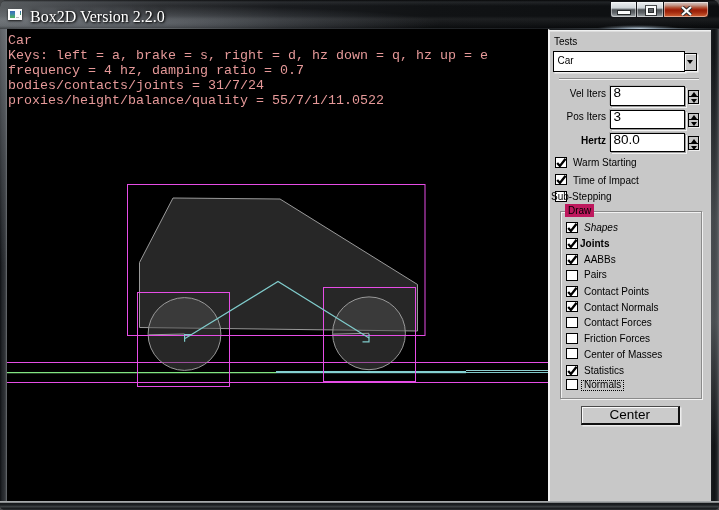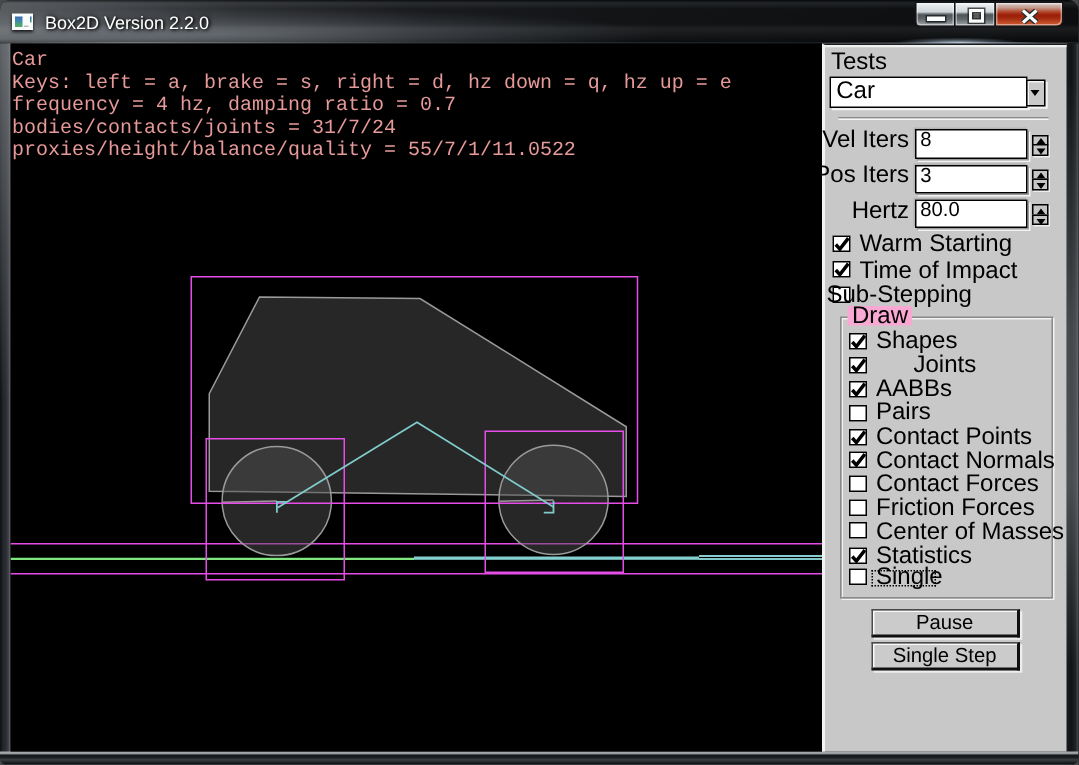--- a/index.html
+++ b/index.html
@@ -1,25 +1,25 @@
 <!DOCTYPE html>
 <html><head><meta charset="utf-8">
 <style>
 html,body{margin:0;padding:0;width:719px;height:510px;overflow:hidden;background:#46484a;}
 *{box-sizing:border-box;-webkit-font-smoothing:antialiased;}
 #win{position:absolute;left:0;top:0;width:719px;height:510px;border-radius:7px 7px 5px 5px;overflow:hidden;background:#1a1d20;}
 .abs{position:absolute;}
-.lbl{position:absolute;font-family:"Liberation Sans",sans-serif;font-size:16px;color:#000;white-space:nowrap;line-height:13px;}
+.lbl{position:absolute;font-family:"Liberation Sans",sans-serif;font-size:10px;color:#000;white-space:nowrap;line-height:13px;}
 
 #tbar{position:absolute;left:0;top:0;width:719px;height:29px;
  background:linear-gradient(90deg,#595d60 0px,#45484c 70px,#2b2d30 160px,#191b1e 280px,#111315 430px,#0c0e10 719px);}
 #tbar:before{content:"";position:absolute;left:0;top:0;width:719px;height:29px;
  background:radial-gradient(42px 3.5px at 638px 28.5px, rgba(190,210,228,0.85) 0%, rgba(190,210,228,0.3) 55%, rgba(0,0,0,0) 100%),radial-gradient(55% 80% at 145px 23px, rgba(195,205,215,0.34) 0%, rgba(195,205,215,0.12) 45%, rgba(0,0,0,0) 75%),
  linear-gradient(180deg, rgba(0,0,0,0.55) 0px, rgba(90,95,100,0.25) 2px, rgba(0,0,0,0) 6px, rgba(0,0,0,0) 16px, rgba(255,255,255,0.06) 19px, rgba(0,0,0,0.05) 26px, rgba(0,0,0,0.5) 29px);}
-#ttext{position:absolute;left:30px;top:8px;font-family:Liberation Sans, sans-serif;font-size:12px;color:#fff;
+#ttext{position:absolute;left:30px;top:8px;font-family:Liberation Serif, serif;font-size:16px;color:#fff;
  text-shadow:0 0 4px #000,1px 1px 2px #000;}
 
 #icon{position:absolute;left:8px;top:8.5px;width:14px;height:11.5px;background:#fbfcfc;box-shadow:0 1px 2px rgba(0,0,0,.8);}
 #icon .scr{position:absolute;left:1.6px;top:2.4px;width:5.6px;height:7.5px;background:linear-gradient(180deg,#3a6cb4 0%,#3f87b0 40%,#49a575 75%,#52b060 100%);}
 #icon .tick{position:absolute;right:1.2px;top:2.6px;width:1.2px;height:3.8px;background:linear-gradient(180deg,#2f62b8 0%,#4a9e62 100%);}
 
 .wbtn{position:absolute;top:1px;height:17px;border:1px solid #14161a;}
 #bmin{left:610px;width:27px;border-radius:0 0 0 3px;}
 #bmax{left:636px;width:28px;}
 #bclose{left:663px;width:46px;border-radius:0 0 4px 0;}
@@ -138,21 +138,21 @@
   <div class="ebox" style="top:109.5px;">3</div>
   <div class="spin" style="top:112.5px;">
       <div class="u">
         <div class="tri" style="left:1.5px;top:1.5px;border-left:3.5px solid transparent;border-right:3.5px solid transparent;border-bottom:4.5px solid #000;"></div>
       </div>
       <div class="d">
         <div class="tri" style="left:1.5px;top:2px;border-left:3.5px solid transparent;border-right:3.5px solid transparent;border-top:4.5px solid #000;"></div>
       </div>
     </div>
 
-  <div class="lbl" style="left:520px;top:133.5px;width:86px;text-align:right;">Hertz</div>
+  <div class="lbl" style="left:520px;top:133.5px;width:86px;text-align:right;font-weight:bold;">Hertz</div>
   <div class="ebox" style="top:132.8px;">80.0</div>
   <div class="spin" style="top:136px;">
       <div class="u">
         <div class="tri" style="left:1.5px;top:1.5px;border-left:3.5px solid transparent;border-right:3.5px solid transparent;border-bottom:4.5px solid #000;"></div>
       </div>
       <div class="d">
         <div class="tri" style="left:1.5px;top:2px;border-left:3.5px solid transparent;border-right:3.5px solid transparent;border-top:4.5px solid #000;"></div>
       </div>
     </div>
 
@@ -163,32 +163,32 @@
   <div class="lbl" style="left:573px;top:156px;">Warm Starting</div>
   <div class="cb" style="left:555px;top:174px;"></div>
   <svg class="abs" style="left:555px;top:174px" width="12" height="12" viewBox="0 0 11 11">
       <path d="M2,5.5 L4.5,8.3 L9.7,1.6" stroke="#000" stroke-width="2.1" fill="none"></path>
     </svg>
   <div class="lbl" style="left:573px;top:173.5px;">Time of Impact</div>
   <div class="cb" style="left:555px;top:190.5px;"></div>
   <div class="lbl" style="left:551px;top:190px;">Sub-Stepping</div>
 
   <div class="abs" style="left:560px;top:210.5px;width:142px;height:188px;border:1px solid #8a8a8a;box-shadow:1px 1px 0 #f2f2f2, inset 1px 1px 0 #f2f2f2;"></div>
-  <div class="lbl" style="left:565px;top:204px;background:#f9a8d4;padding:0 3px;">Draw</div>
+  <div class="lbl" style="left:565px;top:204px;background:#be185d;padding:0 3px;">Draw</div>
   <div id="drawrows">
       <div class="cb" style="left:566px;top:221.7px;"></div>
       <svg class="abs" style="left:566px;top:221.7px" width="12" height="12" viewBox="0 0 11 11">
         <path d="M2,5.5 L4.5,8.3 L9.7,1.6" stroke="#000" stroke-width="2.1" fill="none"></path>
       </svg>
-      <div class="lbl" style="left:584px;top:220.9px;">Shapes</div>
+      <div class="lbl" style="left:584px;top:220.9px;font-style:italic;">Shapes</div>
       <div class="cb" style="left:566px;top:237.6px;"></div>
       <svg class="abs" style="left:566px;top:237.6px" width="12" height="12" viewBox="0 0 11 11">
         <path d="M2,5.5 L4.5,8.3 L9.7,1.6" stroke="#000" stroke-width="2.1" fill="none"></path>
       </svg>
-      <div class="lbl" style="left:609px;top:236.8px;">Joints</div>
+      <div class="lbl" style="left:580px;top:236.8px;font-weight:bold;">Joints</div>
       <div class="cb" style="left:566px;top:253.9px;"></div>
       <svg class="abs" style="left:566px;top:253.9px" width="12" height="12" viewBox="0 0 11 11">
         <path d="M2,5.5 L4.5,8.3 L9.7,1.6" stroke="#000" stroke-width="2.1" fill="none"></path>
       </svg>
       <div class="lbl" style="left:584px;top:253.1px;">AABBs</div>
       <div class="cb" style="left:566px;top:269.8px;"></div>
       <div class="lbl" style="left:584px;top:268px;">Pairs</div>
       <div class="cb" style="left:566px;top:286.2px;"></div>
       <svg class="abs" style="left:566px;top:286.2px" width="12" height="12" viewBox="0 0 11 11">
         <path d="M2,5.5 L4.5,8.3 L9.7,1.6" stroke="#000" stroke-width="2.1" fill="none"></path>
@@ -204,19 +204,18 @@
       <div class="cb" style="left:566px;top:332.6px;"></div>
       <div class="lbl" style="left:584px;top:331.8px;">Friction Forces</div>
       <div class="cb" style="left:566px;top:348.3px;"></div>
       <div class="lbl" style="left:584px;top:347.5px;">Center of Masses</div>
       <div class="cb" style="left:566px;top:364.6px;"></div>
       <svg class="abs" style="left:566px;top:364.6px" width="12" height="12" viewBox="0 0 11 11">
         <path d="M2,5.5 L4.5,8.3 L9.7,1.6" stroke="#000" stroke-width="2.1" fill="none"></path>
       </svg>
       <div class="lbl" style="left:584px;top:363.8px;">Statistics</div>
       <div class="cb" style="left:566px;top:378.8px;"></div>
-      <div class="lbl" style="left:584px;top:378.0px;">Single</div>
+      <div class="lbl" style="left:584px;top:378.0px;">Normals</div>
       <div class="abs" style="left:580.5px;top:379.5px;width:43px;height:11.5px;border:1px dotted #000;"></div>
     </div>
 
-  <div class="btn" style="top:405.8px;">Pause</div>
-  <div class="btn" style="top:428.2px;">Single Step</div>
+  <div class="btn" style="top:405.8px;">Center</div>
 </div>
 
 </body></html>

